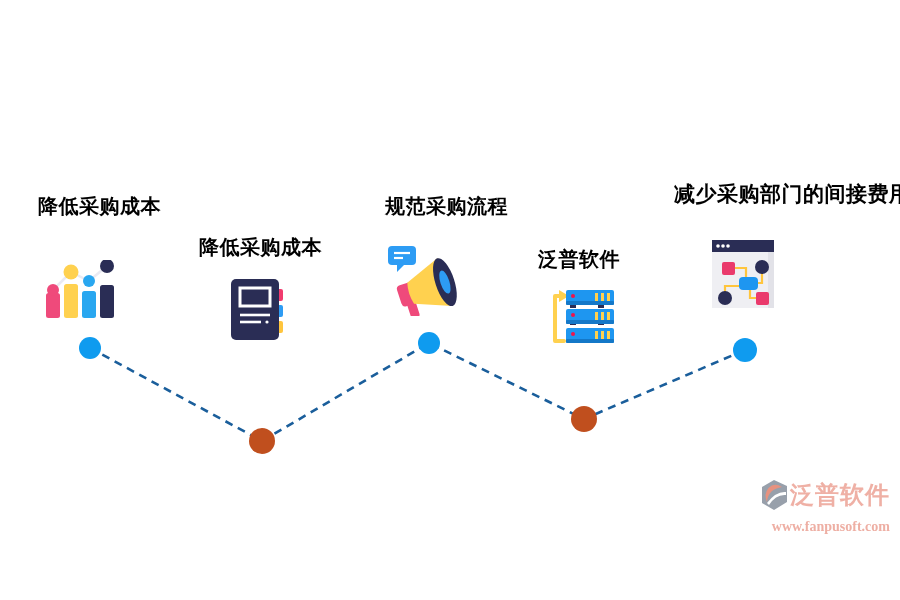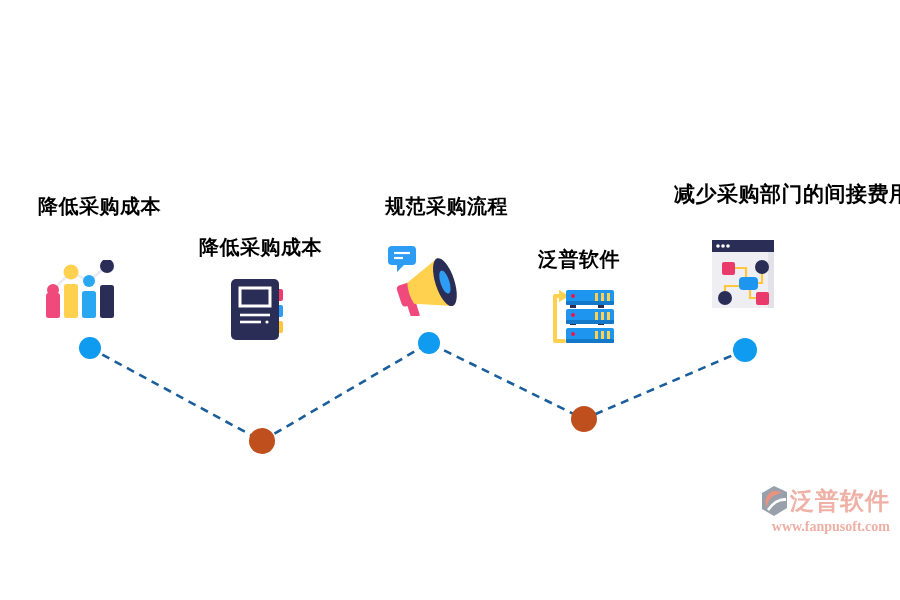--- a/index.html
+++ b/index.html
@@ -60,21 +60,21 @@
     font-weight: bold;
     color: #efb0a5;
     letter-spacing: 1px;
     white-space: nowrap;
   }
   .watermark-url {
     font-family: "Liberation Serif", "DejaVu Serif", serif;
     font-size: 14px;
     font-weight: bold;
     color: #eeafa4;
-    margin-top: 2px;
+    margin-top: 8px;
     white-space: nowrap;
   }
 </style>
 </head>
 <body>
 
 <div class="canvas">
 
   <svg class="connector-layer" viewBox="0 0 900 600">
     <polyline points="90,348 262,441 429,343 584,419 745,350" fill="none" stroke-width="2.6" stroke-dasharray="8 6" stroke="#1a5e9b"></polyline>

